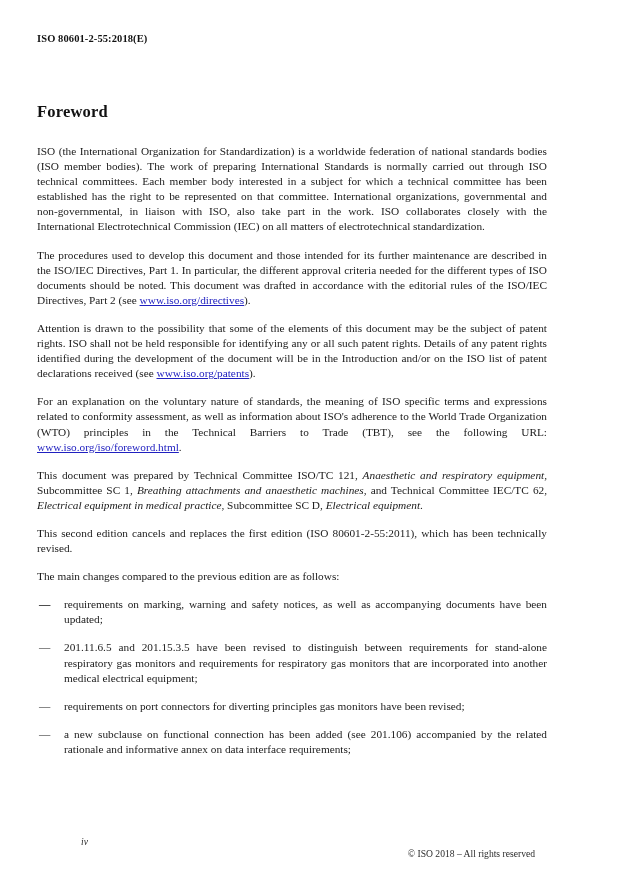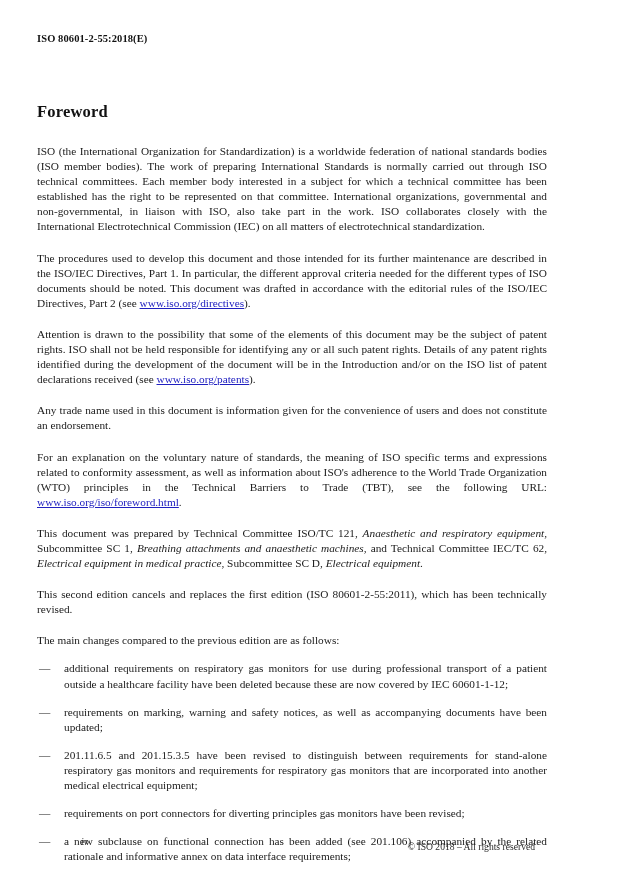--- a/index.html
+++ b/index.html
@@ -41,21 +41,21 @@
     font-weight: bold;
     margin: 4px 0 22px 0;
     letter-spacing: 0.2px;
     color: #111;
   }
   p.para {
     font-size: 11.3px;
     line-height: 15.1px;
     text-align: justify;
     text-justify: inter-word;
-    margin: 16px 0 13px 0;
+    margin: 4px 0 13px 0;
     color: #1a1a1a;
   }
   .lnk {
     color: #2020c0;
     text-decoration: underline;
   }
   .it {
     font-style: italic;
   }
   ul.dash-list {
@@ -92,53 +92,52 @@
   .footer .page-num {
     position: absolute;
     left: 0;
     top: 0;
     font-style: italic;
     margin-left: 44px;
   }
   .footer .copyright {
     position: absolute;
     right: 0;
-    top: 5px;
+    top: 12px;
     text-align: right;
   }
 </style>
 </head>
 <body>
 
 <div class="page">
 
   <div class="running-header">ISO 80601-2-55:2018(E)</div>
 
   <div class="content">
 
     <h1 class="foreword">Foreword</h1>
 
     <p class="para"><span>ISO (the International Organization for Standardization) is a worldwide federation of national standards bodies (ISO member bodies). The work of preparing International Standards is normally carried out through ISO technical committees. Each member body interested in a subject for which a technical committee has been established has the right to be represented on that committee. International organizations, governmental and non-governmental, in liaison with ISO, also take part in the work. ISO collaborates closely with the International Electrotechnical Commission (IEC) on all matters of electrotechnical standardization.</span></p>
 
     <p class="para"><span>The procedures used to develop this document and those intended for its further maintenance are described in the ISO/IEC Directives, Part 1. In particular, the different approval criteria needed for the different types of ISO documents should be noted. This document was drafted in accordance with the editorial rules of the ISO/IEC Directives, Part 2 (see </span><a class="lnk" href="#">www.iso.org/directives</a><span>).</span></p>
 
     <p class="para"><span>Attention is drawn to the possibility that some of the elements of this document may be the subject of patent rights. ISO shall not be held responsible for identifying any or all such patent rights. Details of any patent rights identified during the development of the document will be in the Introduction and/or on the ISO list of patent declarations received (see </span><a class="lnk" href="#">www.iso.org/patents</a><span>).</span></p>
 
-    <p class="para"><span>Any trade name used in this document is information given for the convenience of users and does not constitute an endorsement.</span></p>
 
     <p class="para"><span>For an explanation on the voluntary nature of standards, the meaning of ISO specific terms and expressions related to conformity assessment, as well as information about ISO's adherence to the World Trade Organization (WTO) principles in the Technical Barriers to Trade (TBT), see the following URL: </span><a class="lnk" href="#">www.iso.org/iso/foreword.html</a><span>.</span></p>
 
     <p class="para"><span>This document was prepared by Technical Committee ISO/TC 121, </span><span class="it">Anaesthetic and respiratory equipment</span><span>, Subcommittee SC 1, </span><span class="it">Breathing attachments and anaesthetic machines</span><span>, and Technical Committee IEC/TC 62, </span><span class="it">Electrical equipment in medical practice</span><span>, Subcommittee SC D, </span><span class="it">Electrical equipment</span><span>.</span></p>
 
     <p class="para"><span>This second edition cancels and replaces the first edition (ISO 80601-2-55:2011), which has been technically revised.</span></p>
 
     <p class="para"><span>The main changes compared to the previous edition are as follows:</span></p>
 
     <ul class="dash-list">
-      <li><span class="dash">—</span><span>additional requirements on respiratory gas monitors for use during professional transport of a patient outside a healthcare facility have been deleted because these are now covered by IEC 60601-1-12;</span></li>
+      <li><span class="dash">—</span></li>
       <li><span class="dash">—</span><span>requirements on marking, warning and safety notices, as well as accompanying documents have been updated;</span></li>
       <li><span class="dash">—</span><span>201.11.6.5 and 201.15.3.5 have been revised to distinguish between requirements for stand-alone respiratory gas monitors and requirements for respiratory gas monitors that are incorporated into another medical electrical equipment;</span></li>
       <li><span class="dash">—</span><span>requirements on port connectors for diverting principles gas monitors have been revised;</span></li>
       <li><span class="dash">—</span><span>a new subclause on functional connection has been added (see 201.106) accompanied by the related rationale and informative annex on data interface requirements;</span></li>
     </ul>
 
   </div>
 
   <div class="footer">
     <span class="page-num">iv</span>

